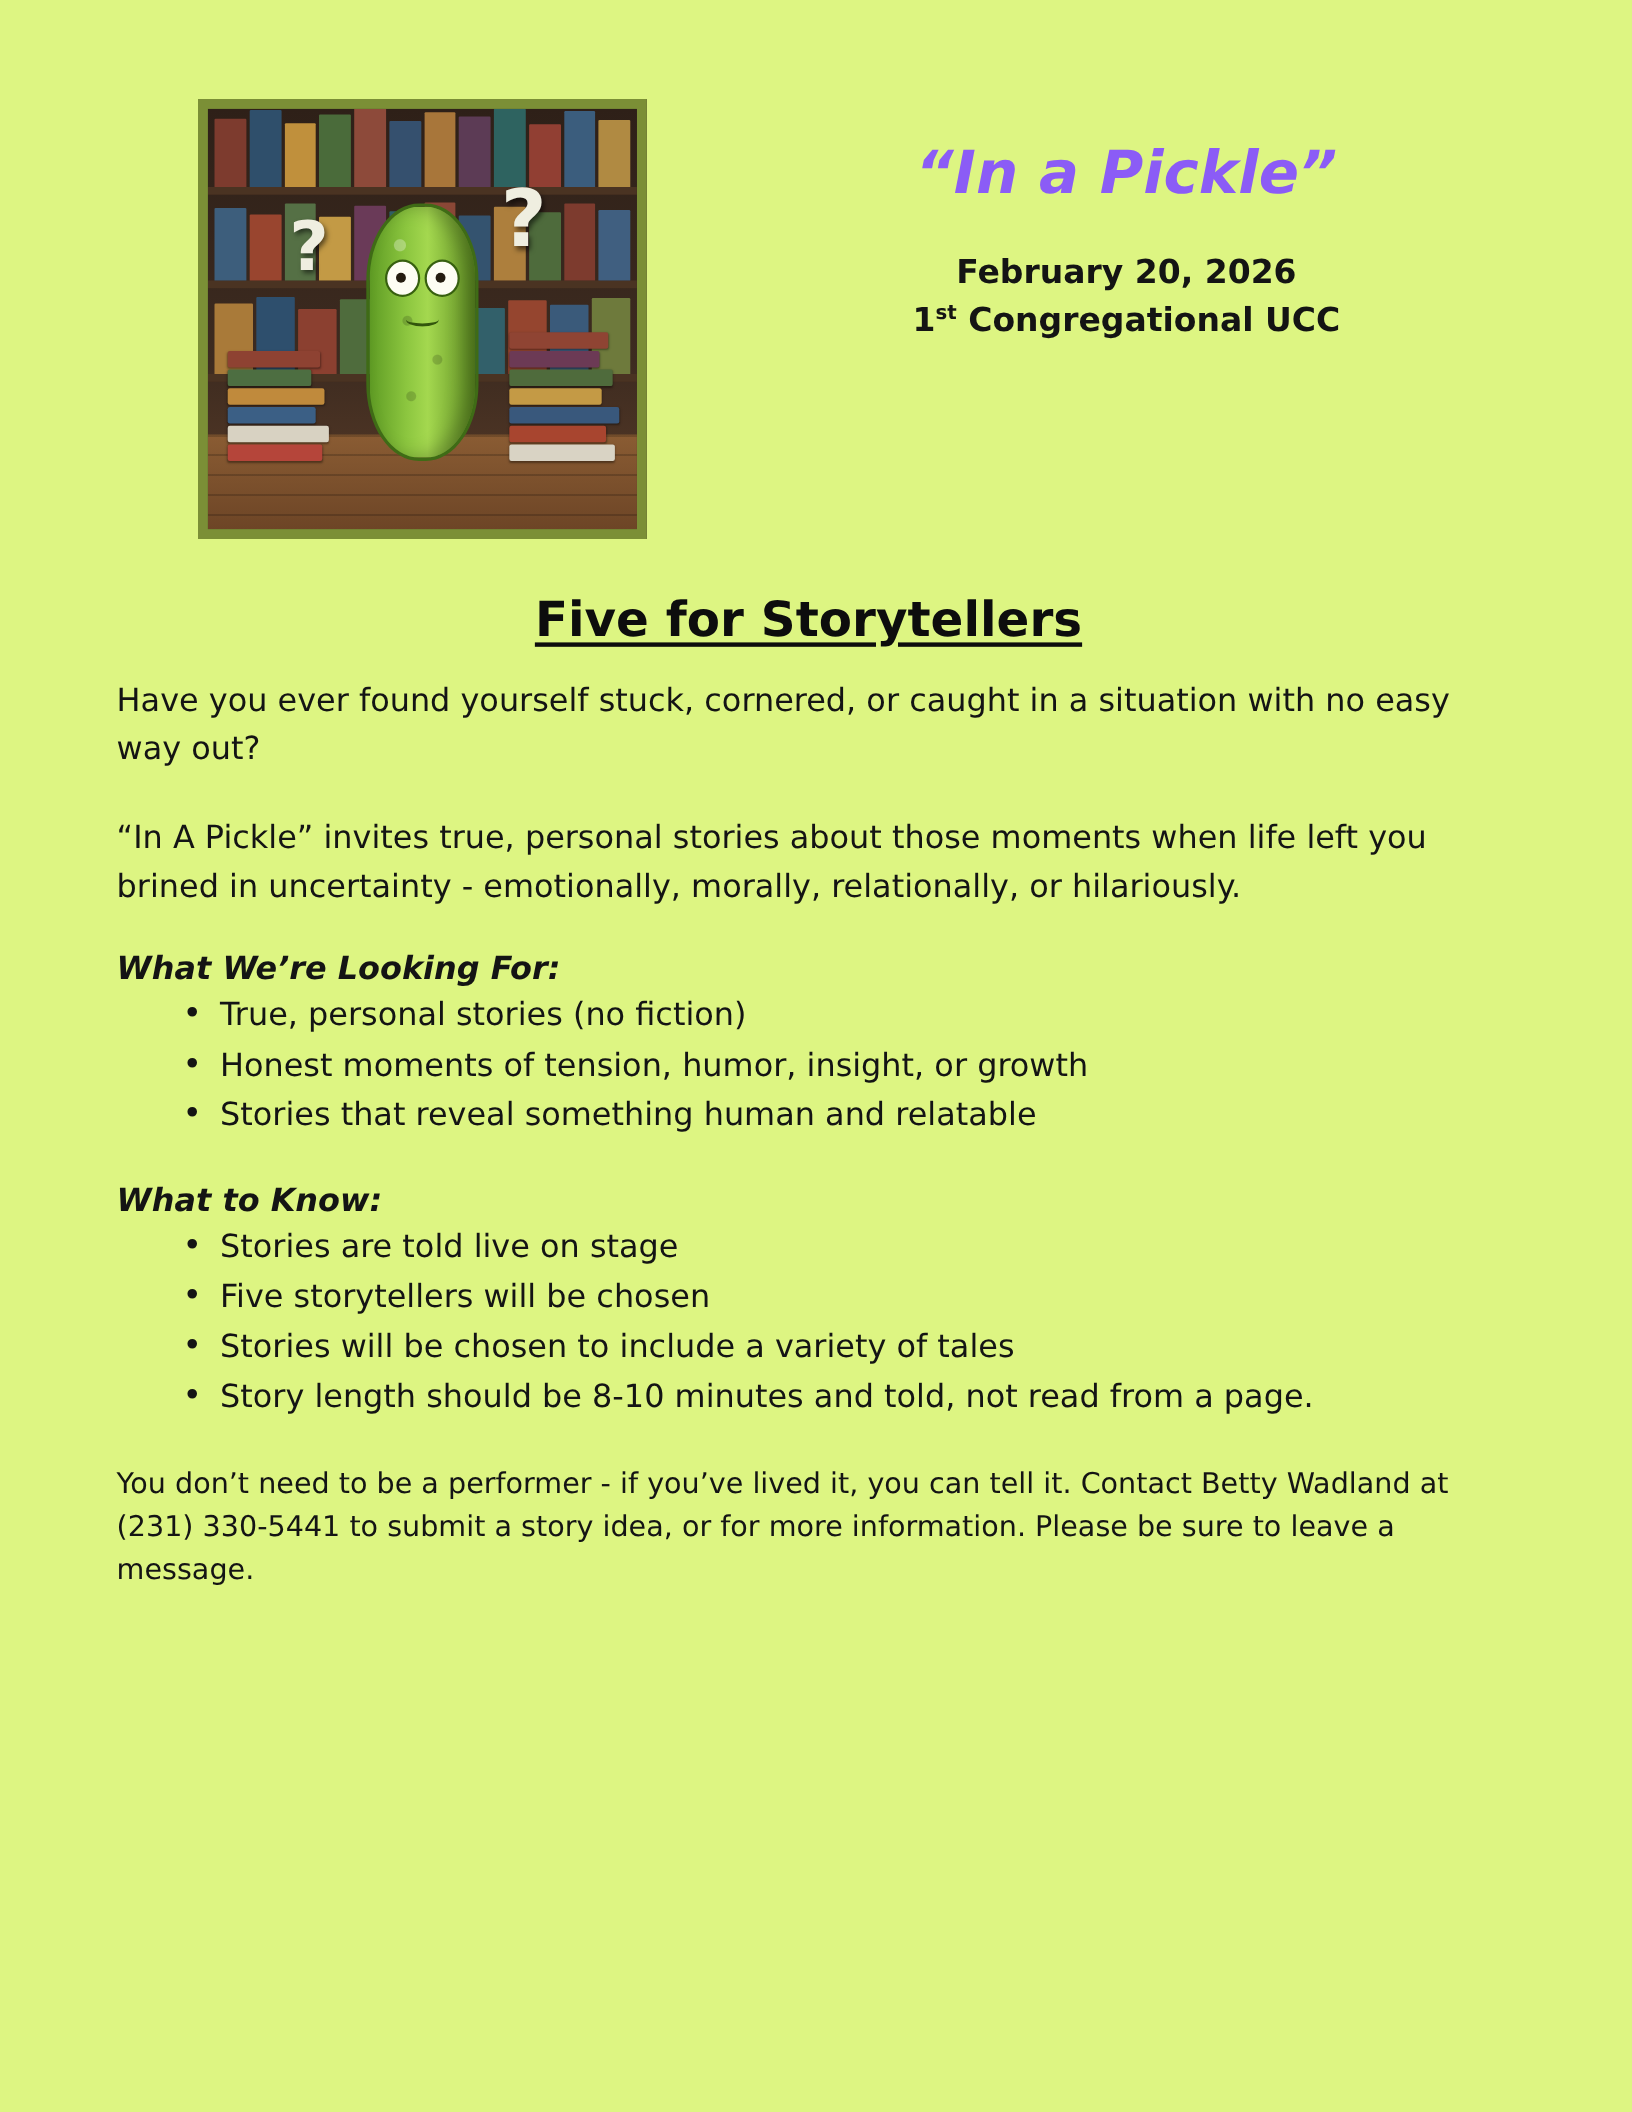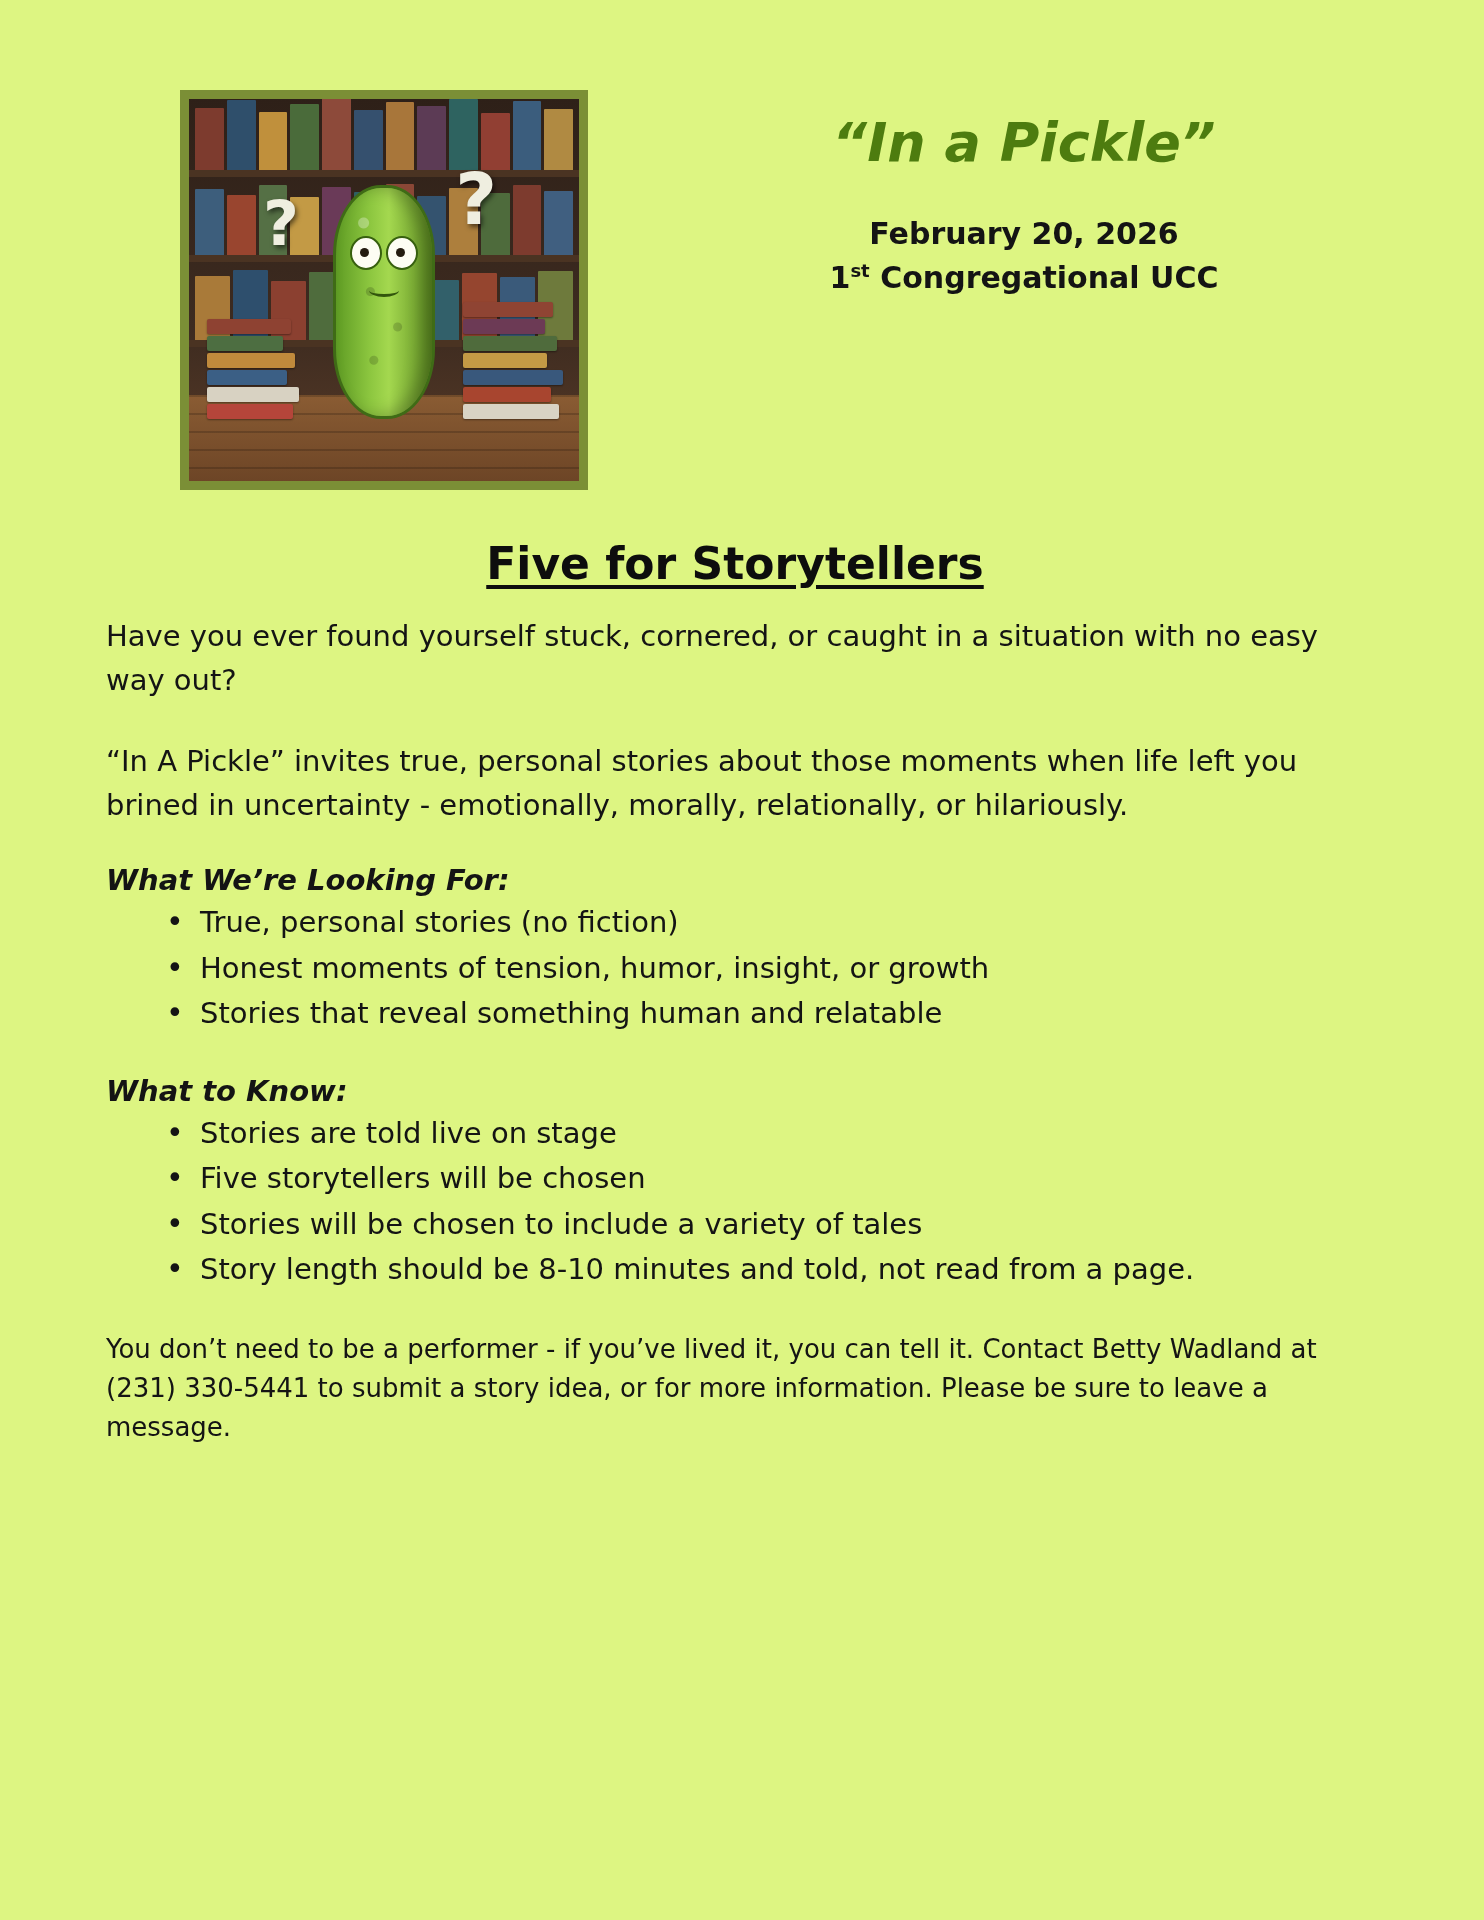--- a/index.html
+++ b/index.html
@@ -172,22 +172,22 @@
     font-weight: 700;
     letter-spacing: -0.5px;
     line-height: 1.15;
     color: #0d0d0d;
   }
   .title-sub {
     font-size: 54px;
     font-weight: 700;
     font-style: italic;
     line-height: 1.3;
-    margin-top: 6px;
-    color: #4d7c0f;
+    margin-top: 20px;
+    color: #8b5cf6;
   }
   .event-date {
     font-size: 30px;
     font-weight: 700;
     margin-top: 34px;
     line-height: 1.45;
   }
   .event-venue {
     font-size: 30px;
     font-weight: 700;

